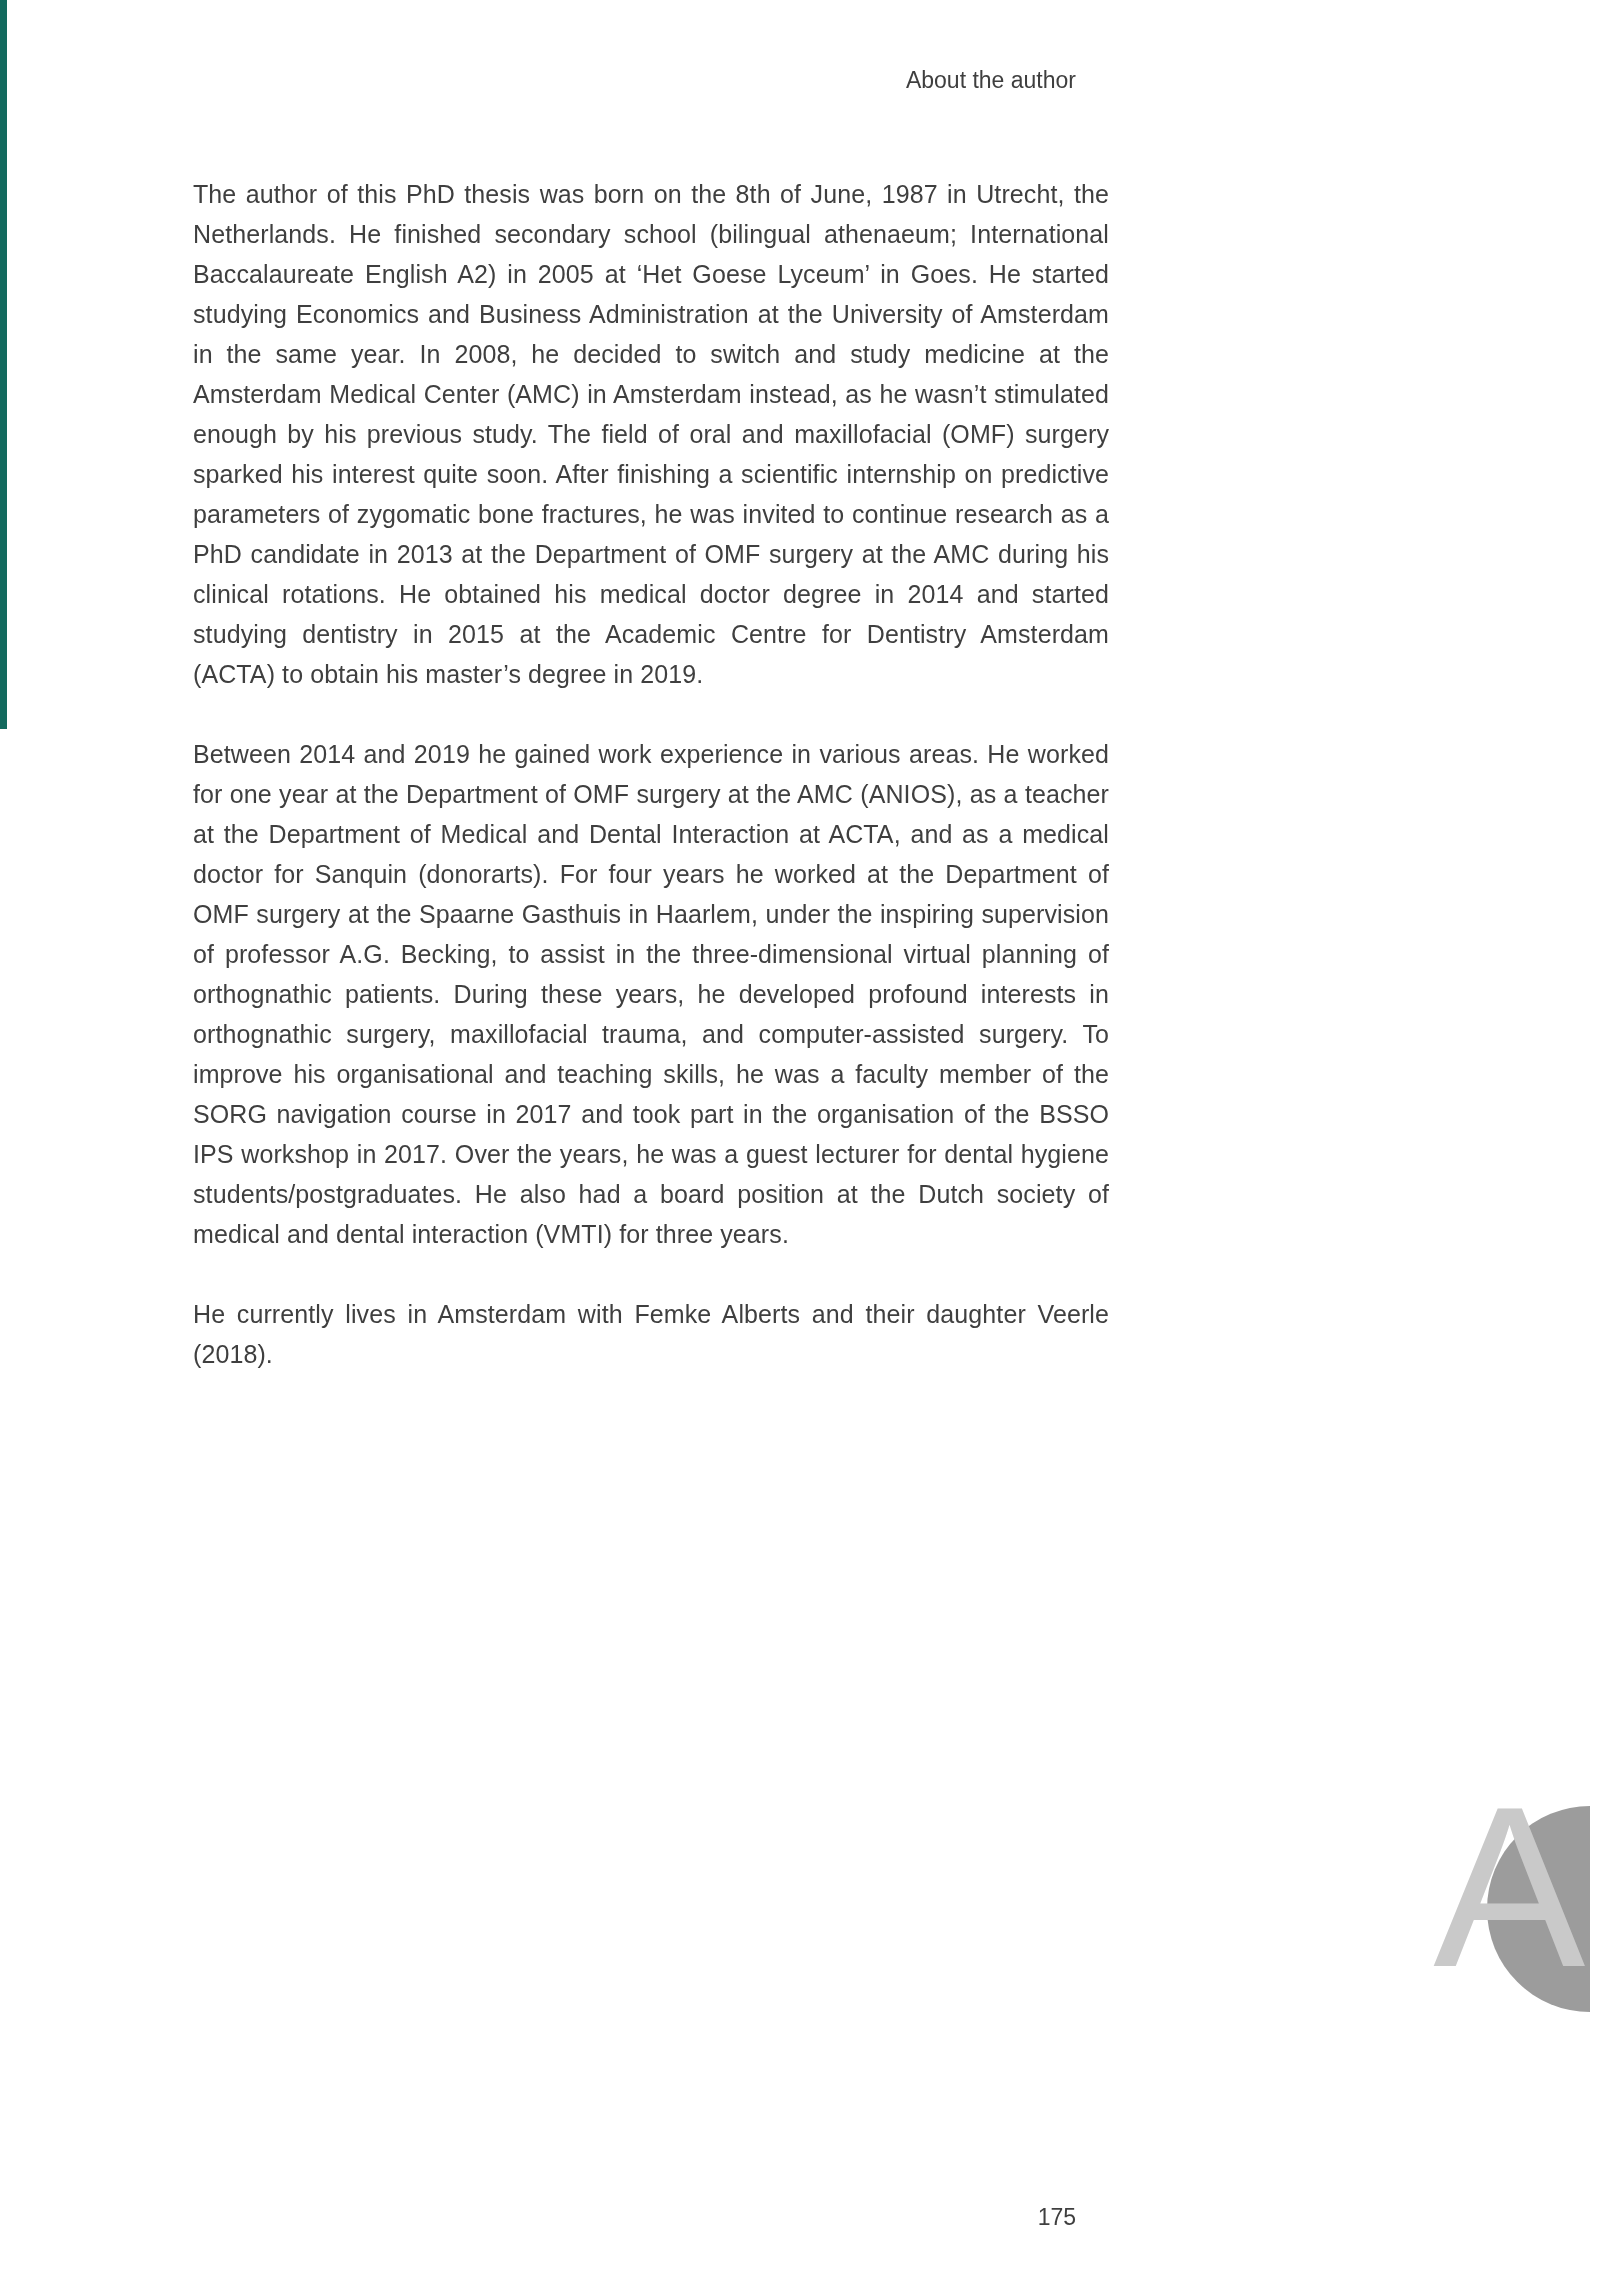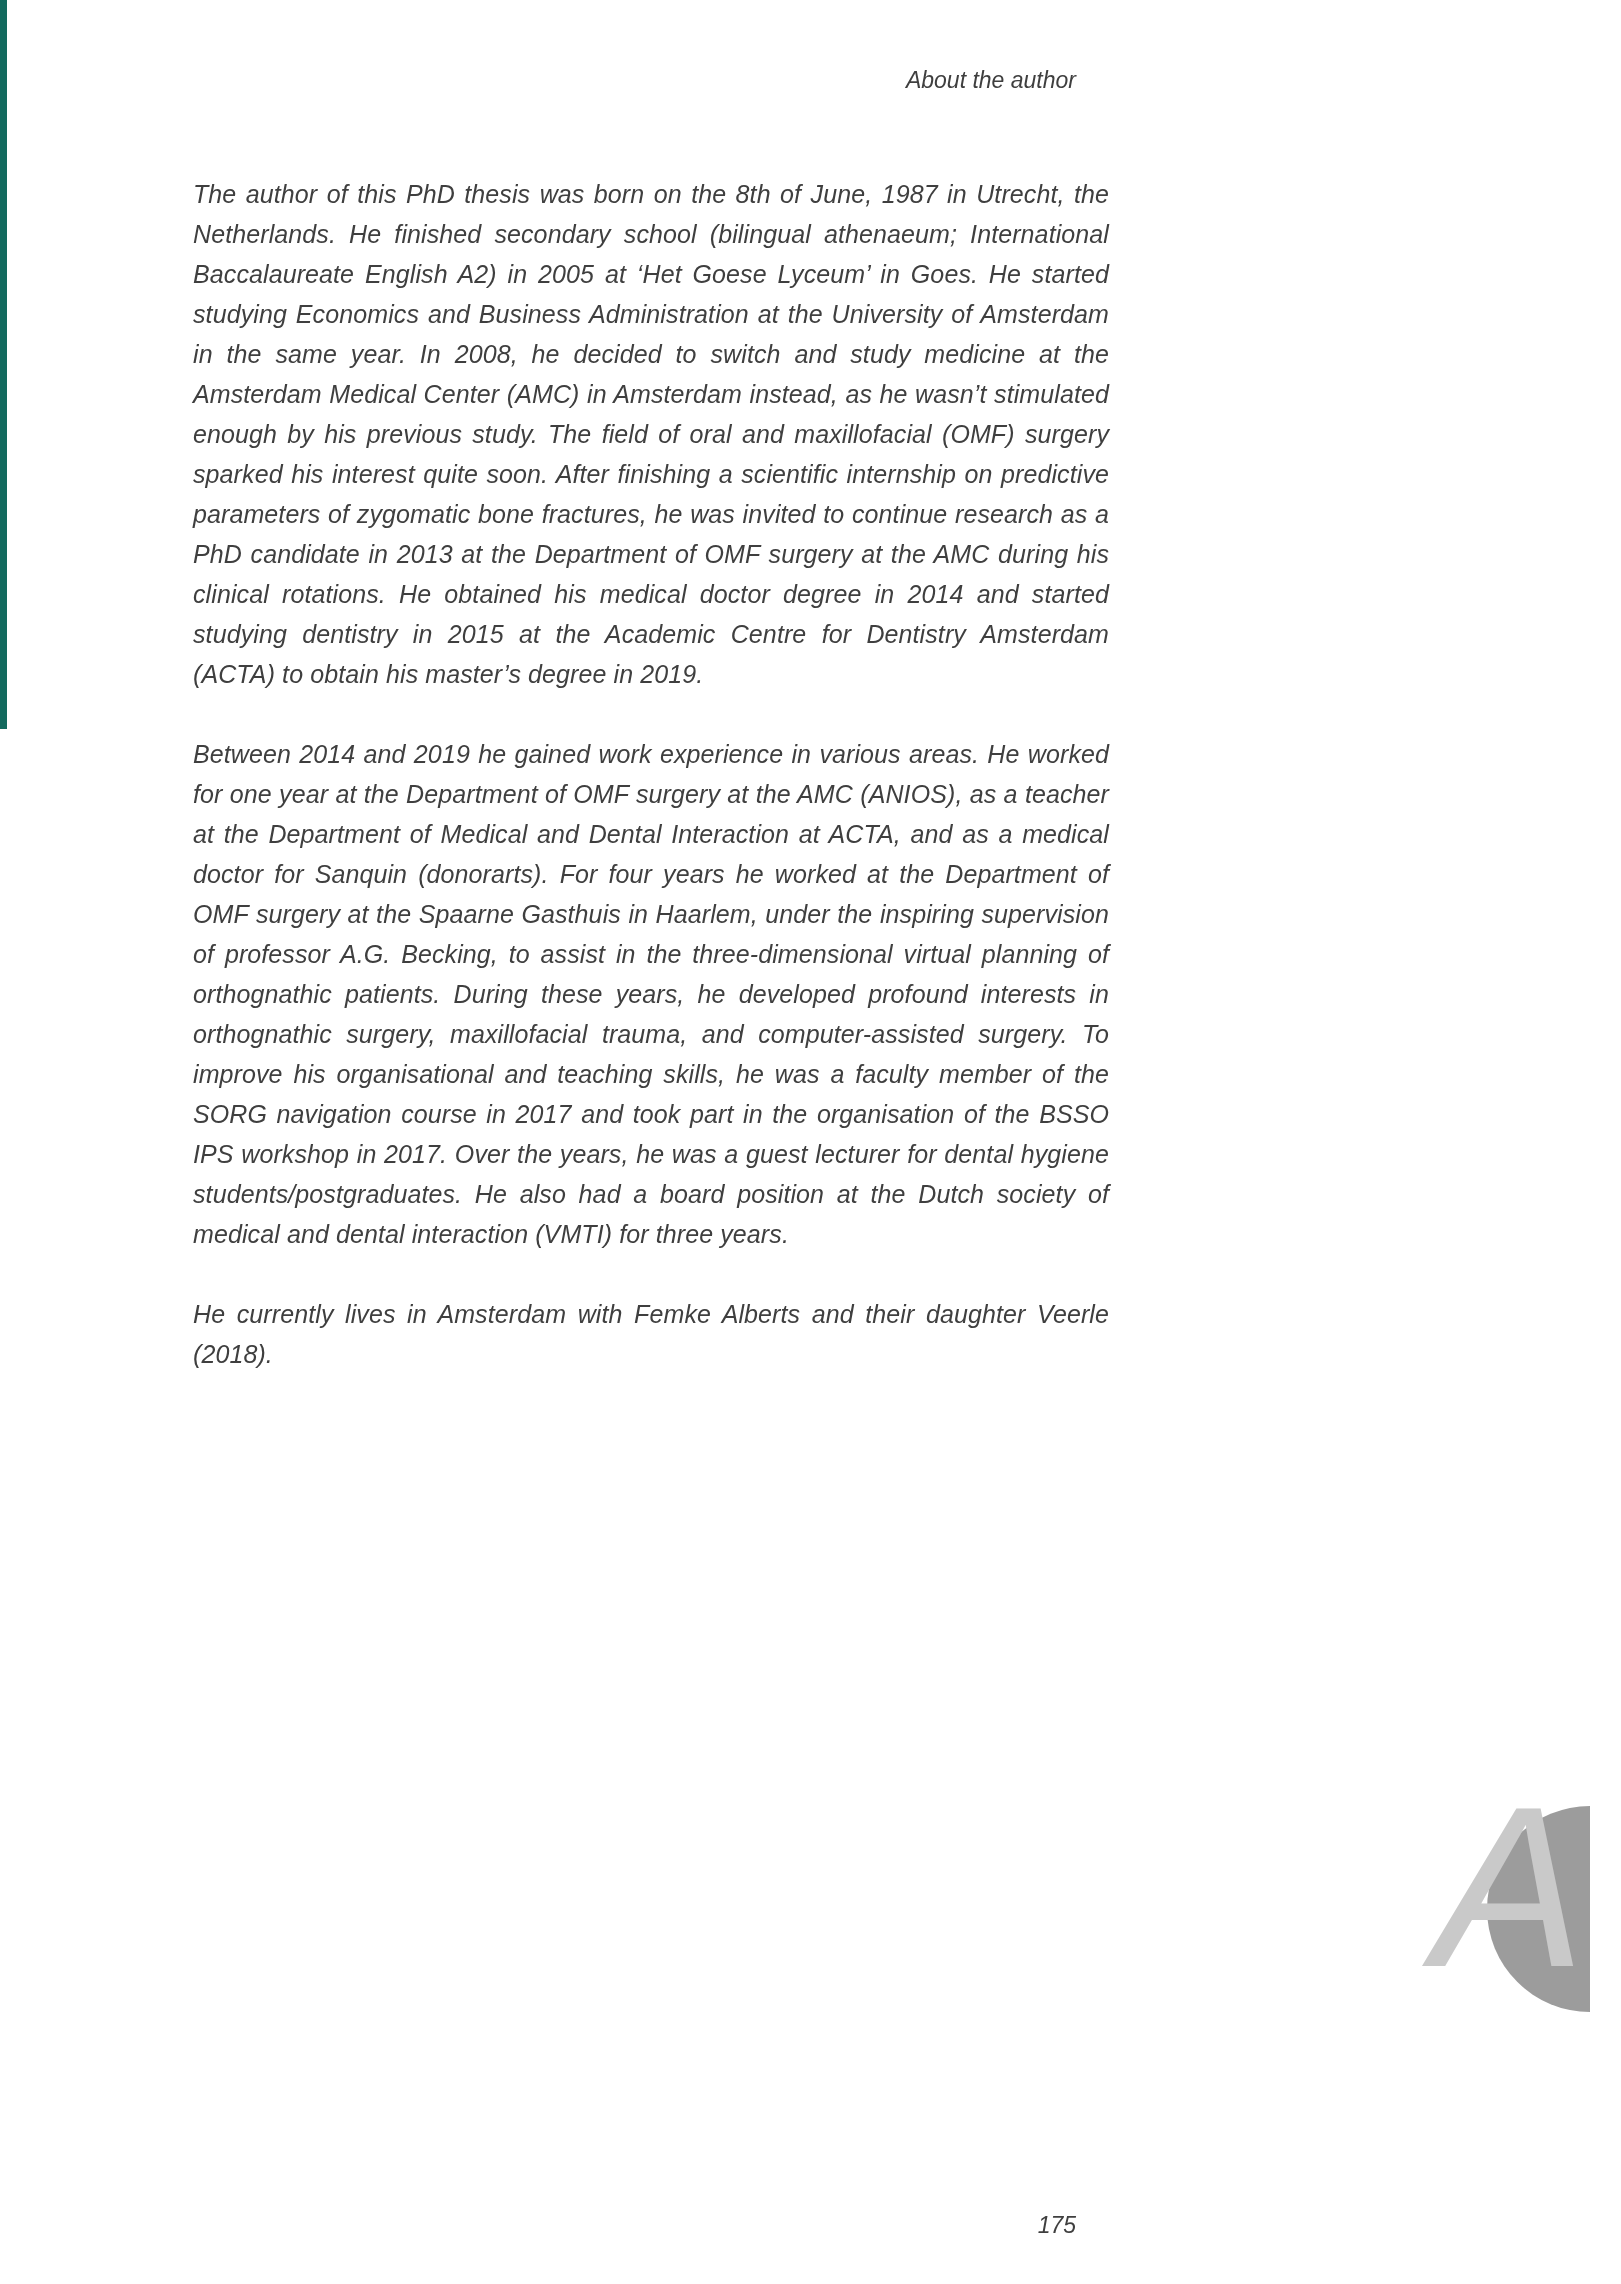--- a/index.html
+++ b/index.html
@@ -7,21 +7,20 @@
     padding: 0;
     background: #ffffff;
   }
   .page {
     position: relative;
     width: 1590px;
     height: 2284px;
     background: #ffffff;
     overflow: hidden;
     font-family: "Liberation Sans", "DejaVu Sans", sans-serif;
-    font-style: italic;
   }
   .accent-bar {
     position: absolute;
     left: 0;
     top: 0;
     width: 6.9px;
     height: 729px;
     background: #136a5e;
   }
   .running-header {
@@ -74,21 +73,20 @@
     font-family: "Liberation Sans", "DejaVu Sans", sans-serif;
   }
   .page-number {
     position: absolute;
     top: 2202px;
     right: 514px;
     font-size: 23px;
     line-height: 30px;
     color: #3f3f3f;
     text-align: right;
-    margin-top: 8px;
   }
 </style>
 </head>
 <body>
 
 <div class="page">
 
   <div class="accent-bar"></div>
 
   <div class="running-header">About the author</div>

